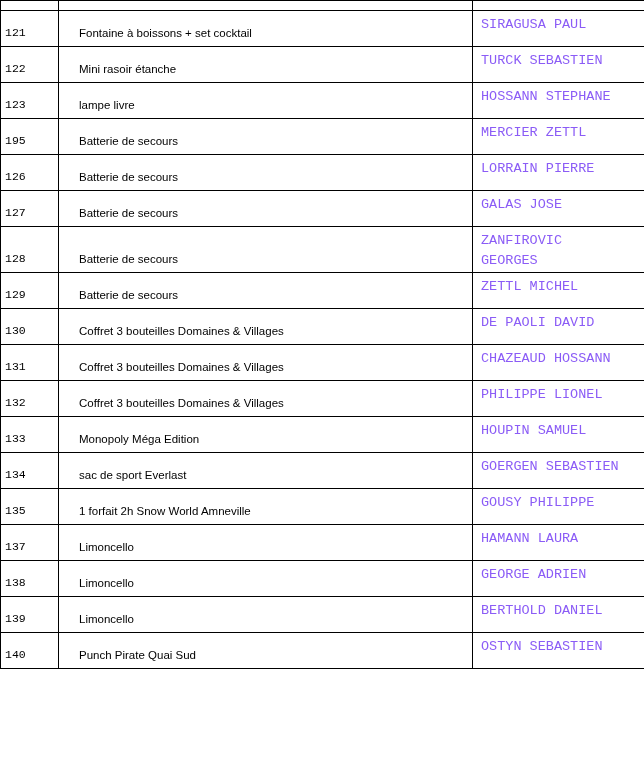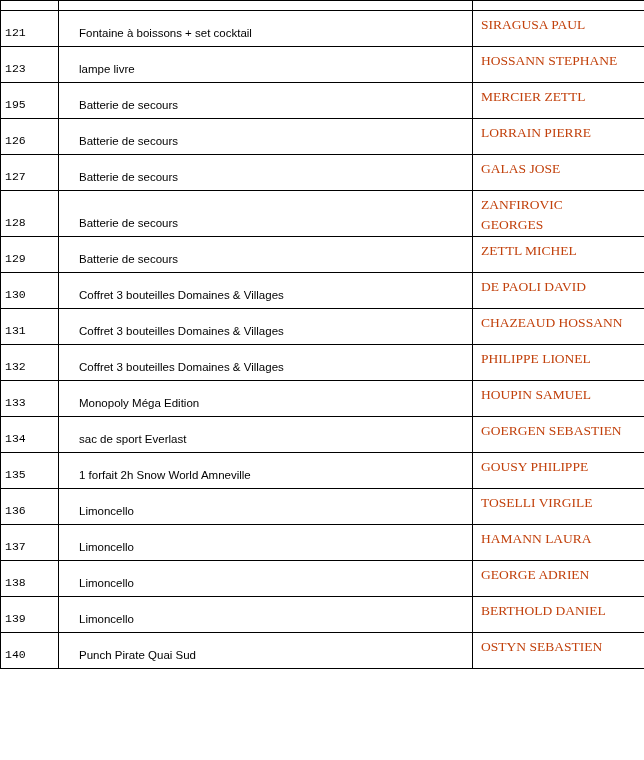--- a/index.html
+++ b/index.html
@@ -37,24 +37,24 @@
   }
   .item-cell {
     vertical-align: bottom;
     font-family: "Liberation Sans", sans-serif;
     font-size: 11.5px;
     color: #000;
     padding: 2px 4px 7px 20px;
   }
   .winner-cell {
     vertical-align: top;
-    font-family: Liberation Serif, serif;
+    font-family: Liberation Mono, monospace;
     font-size: 13.5px;
     line-height: 1.45;
-    color: #c2410c;
+    color: #8b5cf6;
     padding: 4px 20px 2px 8px;
   }
 </style>
 </head>
 <body>
 
 <table>
   <colgroup>
     <col style="width:58px">
     <col style="width:414px">
@@ -63,20 +63,25 @@
   <tbody>
     <tr class="partial-row">
       <td class="num-cell"></td>
       <td class="item-cell"></td>
       <td class="winner-cell"></td>
     </tr>
   <tr>
         <td class="num-cell">121</td>
         <td class="item-cell">Fontaine à boissons + set cocktail</td>
         <td class="winner-cell">SIRAGUSA PAUL</td>
+      </tr>
+      <tr>
+        <td class="num-cell">122</td>
+        <td class="item-cell">Mini rasoir étanche</td>
+        <td class="winner-cell">TURCK SEBASTIEN</td>
       </tr>
       <tr>
         <td class="num-cell">123</td>
         <td class="item-cell">lampe livre</td>
         <td class="winner-cell">HOSSANN STEPHANE</td>
       </tr>
       <tr>
         <td class="num-cell">195</td>
         <td class="item-cell">Batterie de secours</td>
         <td class="winner-cell">MERCIER ZETTL</td>
@@ -125,25 +130,20 @@
         <td class="num-cell">134</td>
         <td class="item-cell">sac de sport Everlast</td>
         <td class="winner-cell">GOERGEN SEBASTIEN</td>
       </tr>
       <tr>
         <td class="num-cell">135</td>
         <td class="item-cell">1 forfait 2h Snow World Amneville</td>
         <td class="winner-cell">GOUSY PHILIPPE</td>
       </tr>
       <tr>
-        <td class="num-cell">136</td>
-        <td class="item-cell">Limoncello</td>
-        <td class="winner-cell">TOSELLI VIRGILE</td>
-      </tr>
-      <tr>
         <td class="num-cell">137</td>
         <td class="item-cell">Limoncello</td>
         <td class="winner-cell">HAMANN LAURA</td>
       </tr>
       <tr>
         <td class="num-cell">138</td>
         <td class="item-cell">Limoncello</td>
         <td class="winner-cell">GEORGE ADRIEN</td>
       </tr>
       <tr>

